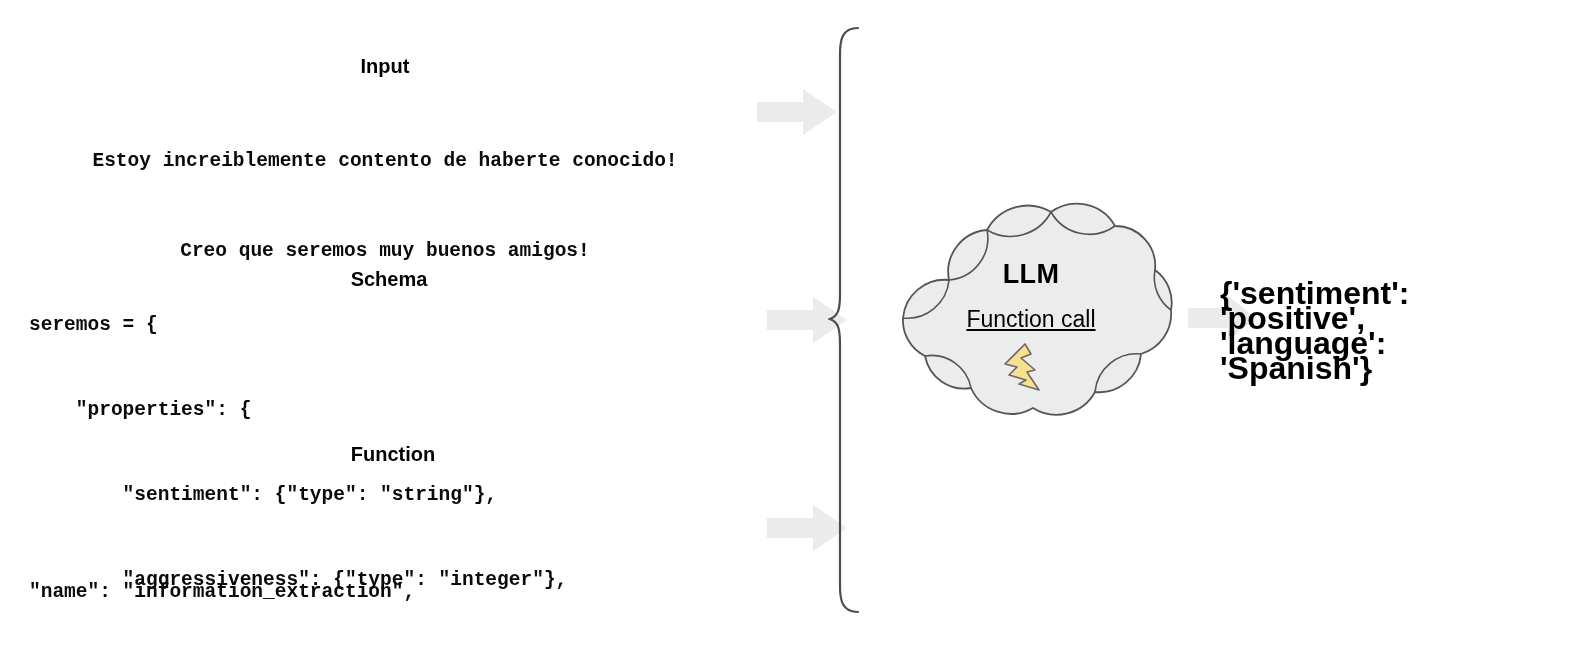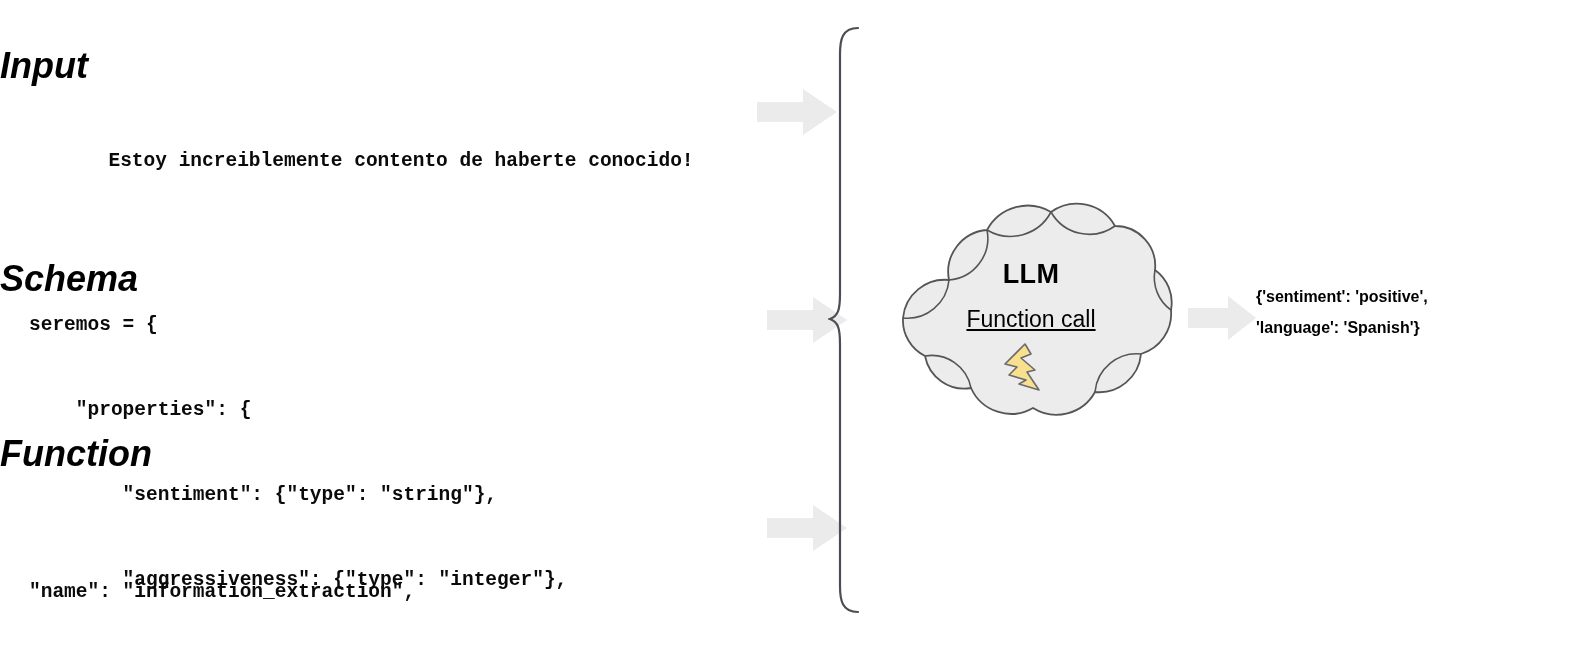--- a/index.html
+++ b/index.html
@@ -14,26 +14,25 @@
     overflow: hidden;
     font-family: "Liberation Sans", sans-serif;
     color: #000000;
   }
 
   
   .section-heading {
     position: absolute;
     font-family: "Liberation Sans", sans-serif;
     font-weight: bold;
-    font-size: 36px;
+    font-size: 20px;
     line-height: 32px;
     color: #000000;
     white-space: nowrap;
-    text-align: left;
-    font-style: italic;
+    text-align: center;
   }
 
   .code-block {
     position: absolute;
     font-family: "Liberation Mono", "DejaVu Sans Mono", monospace;
     font-weight: bold;
     font-size: 19.5px;
     color: #0a0a0a;
     white-space: pre;
   }
@@ -43,21 +42,20 @@
   }
 
   
   #input-heading { left: 0px; top: 50px; width: 770px; }
   #input-text {
     left: 0px;
     top: 86px;
     width: 770px;
     text-align: center;
     line-height: 30px;
-    padding-left: 16px;
   }
 
   
   #schema-heading { left: 0px; top: 218px; width: 778px; margin-top: 45px; }
   #schema-code {
     left: 29px;
     top: 254px;
     line-height: 28.4px;
   }
 
@@ -117,38 +115,39 @@
     position: absolute;
     left: 124px;
     top: 144px;
     width: 54px;
     height: 54px;
   }
 
   
   #output-text {
     position: absolute;
-    left: 1256px;
+    left: 1220px;
     top: 281px;
     width: 320px;
     font-family: "Liberation Sans", sans-serif;
     font-weight: bold;
-    font-size: 16px;
-    line-height: 31px;
+    font-size: 32px;
+    line-height: 25px;
     color: #000000;
     white-space: pre-line;
   }
 </style>
 </head>
 <body>
 
 <div class="section-heading" id="input-heading">Input</div>
 
 <div class="code-block" id="input-text">
   <div class="code-line">Estoy increiblemente contento de haberte conocido!</div>
+  <div class="code-line">Creo que seremos muy buenos amigos!</div>
 </div>
 
 <div class="section-heading" id="schema-heading">Schema</div>
 
 <div class="code-block" id="schema-code">
   <div class="code-line">seremos = {</div>
   <div class="code-line">    "properties": {</div>
   <div class="code-line">        "sentiment": {"type": "string"},</div>
   <div class="code-line">        "aggressiveness": {"type": "integer"},</div>
   

